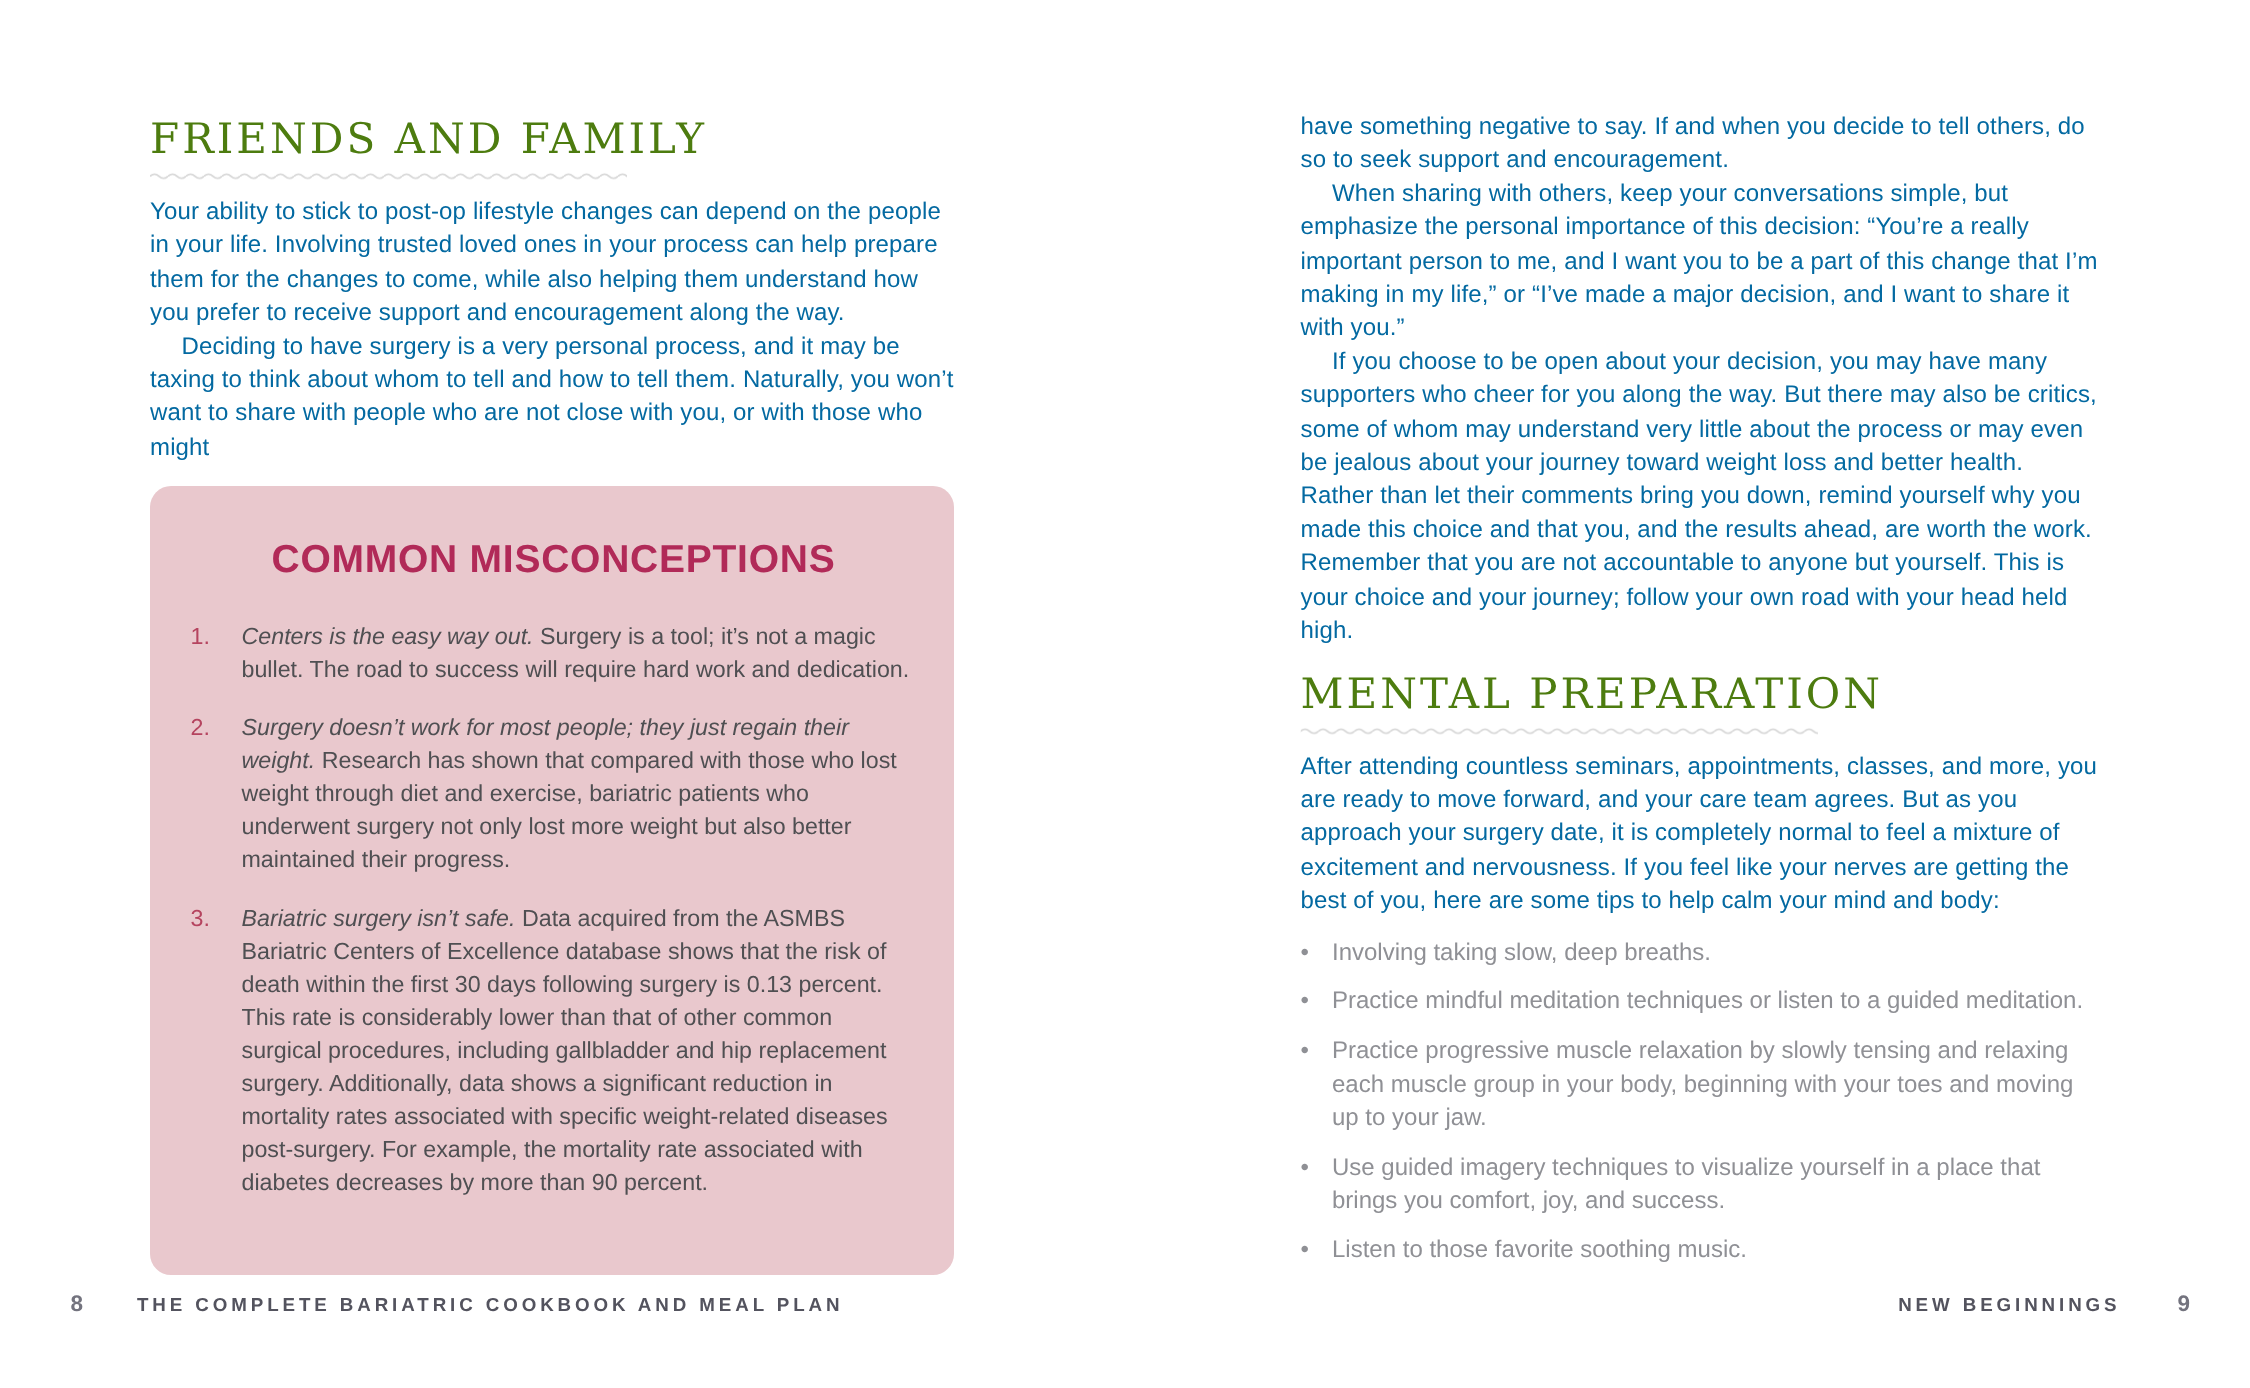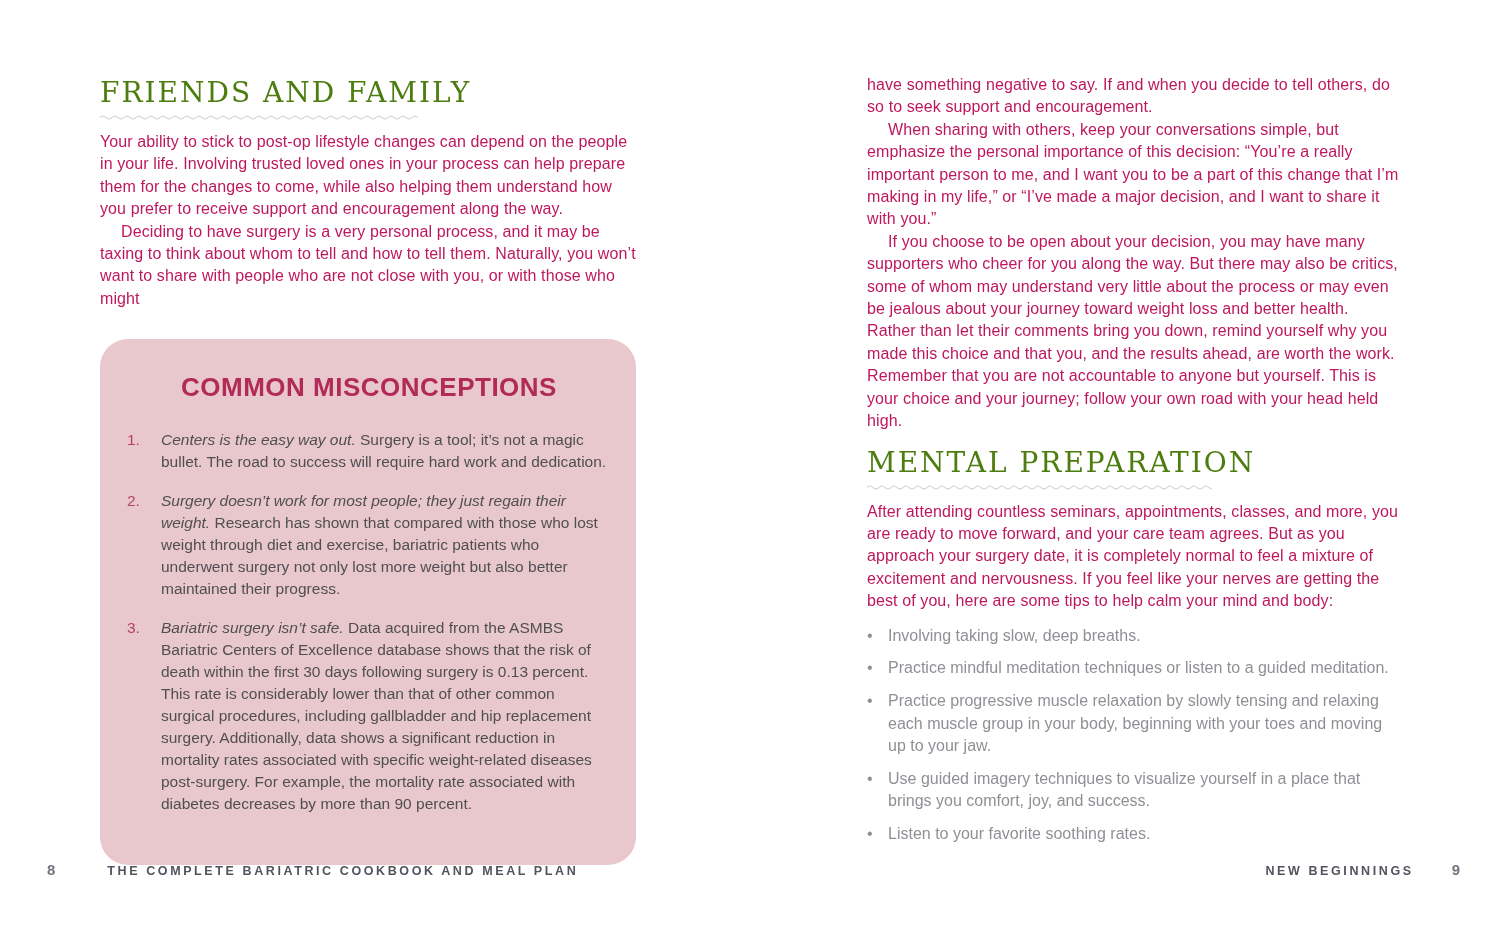--- a/index.html
+++ b/index.html
@@ -20,31 +20,31 @@
     font-size: 28px;
     letter-spacing: 2px;
     color: #4d7c0f;
     white-space: nowrap;
   }
   .wavy-underline { display: block; margin-top: 5px; margin-bottom: 10px; }
 
   .body-para {
     font-size: 16px;
     line-height: 22.4px;
-    color: #be185d;
+    color: #0369a1;
     letter-spacing: 0.1px;
   }
   .body-para.indent { text-indent: 21px; }
 
   
   .callout {
-    margin-top: 29px;
+    margin-top: 14px;
     width: 536px;
     background: #e9c8cd;
-    border-radius: 28px;
+    border-radius: 14px;
     padding: 33px 25px 50px 27px;
   }
   .callout-title {
     text-align: center;
     font-size: 26px;
     font-weight: 700;
     letter-spacing: 0.5px;
     color: #b12a58;
     margin-bottom: 26px;
   }
@@ -89,21 +89,21 @@
     font-size: 15px;
     font-weight: 700;
     color: #73737e;
   }
   .footer-running {
     font-size: 12.5px;
     font-weight: 600;
     letter-spacing: 2.6px;
     color: #53535e;
   }
-  #footer-left .footer-running { margin-left: 52px; }
+  #footer-left .footer-running { margin-left: 36px; }
   #footer-right .footer-pagenum { margin-left: 38px; }
 </style>
 </head>
 <body>
 
 <section class="page-column" id="left-column">
 
   <h1 class="section-heading">FRIENDS AND FAMILY</h1>
 
   <svg class="wavy-underline" width="318" height="7" xmlns="http://www.w3.org/2000/svg">
@@ -169,21 +169,21 @@
       <li class="bullet-item">
         <span class="bullet-marker">•</span>
         <span>Practice progressive muscle relaxation by slowly tensing and relaxing each muscle group in your body, beginning with your toes and moving up to your jaw.</span>
       </li>
       <li class="bullet-item">
         <span class="bullet-marker">•</span>
         <span>Use guided imagery techniques to visualize yourself in a place that brings you comfort, joy, and success.</span>
       </li>
       <li class="bullet-item">
         <span class="bullet-marker">•</span>
-        <span>Listen to your favorite soothing rates.</span>
+        <span>Listen to those favorite soothing music.</span>
       </li>
     </ul>
   </div>
 </section>
 
 <footer class="footer" id="footer-left">
   <span class="footer-pagenum">8</span>
   <span class="footer-running">THE COMPLETE BARIATRIC COOKBOOK AND MEAL PLAN</span>
 </footer>
 

